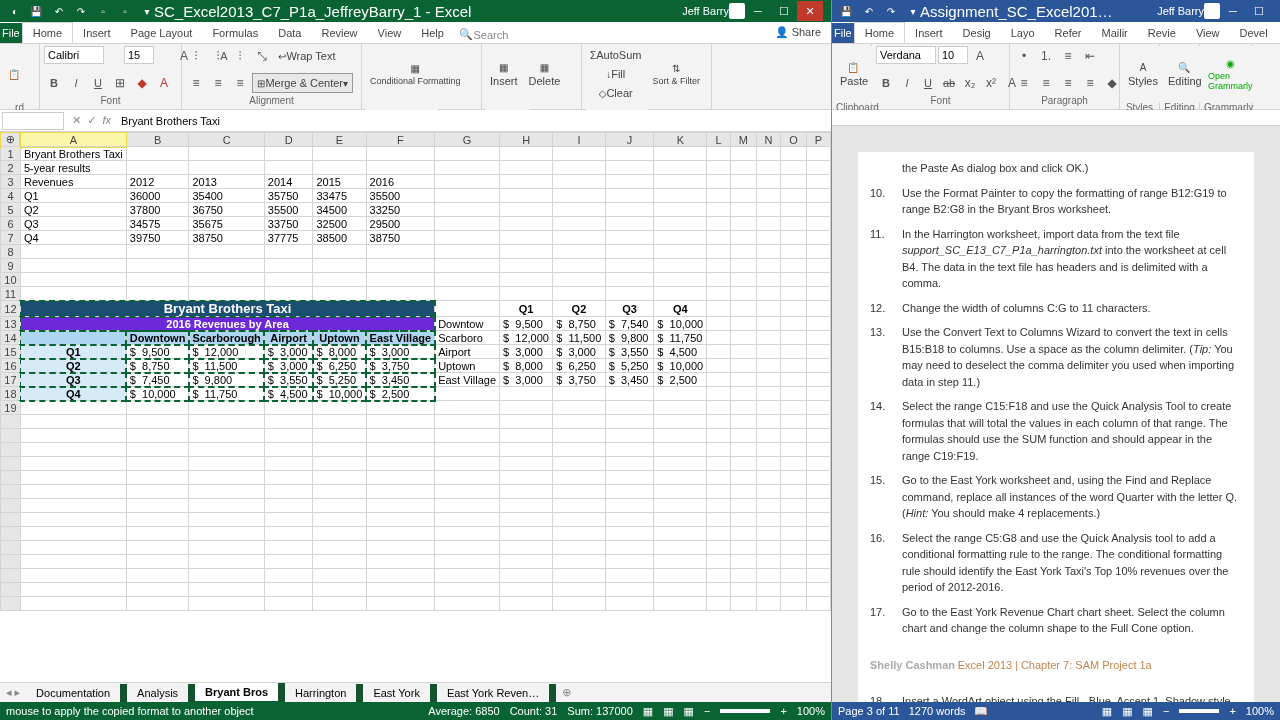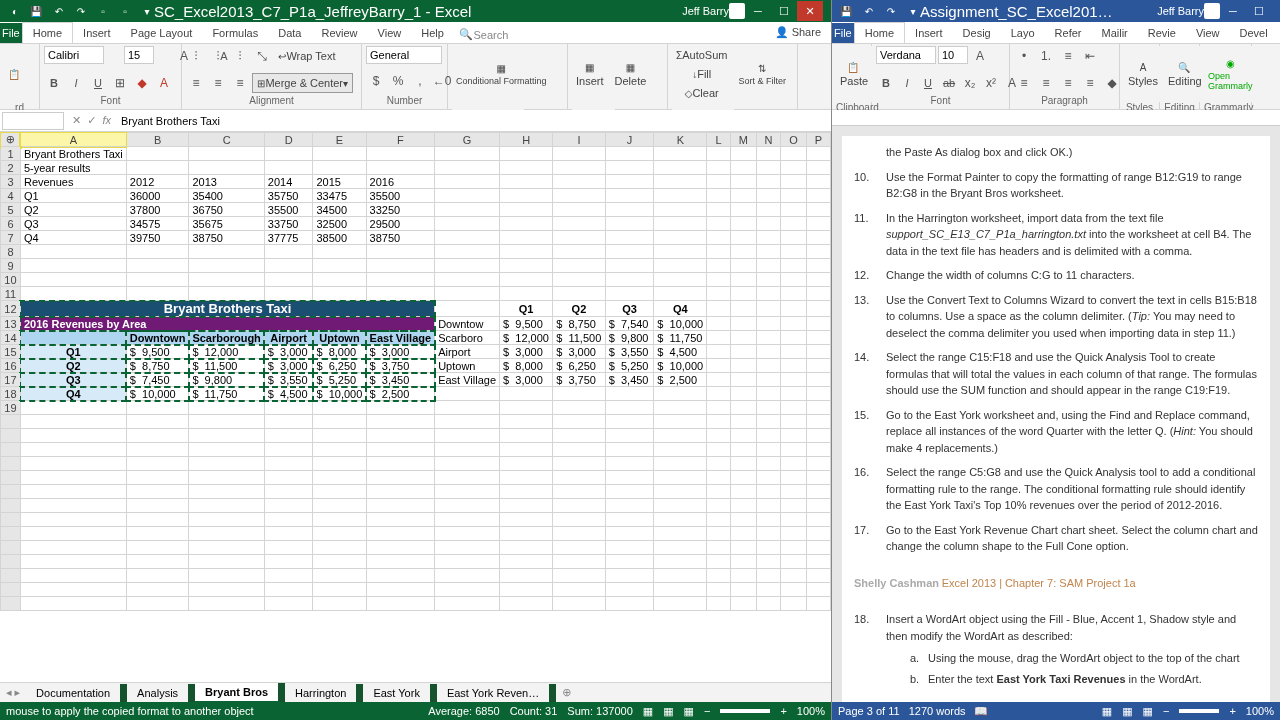--- a/index.html
+++ b/index.html
@@ -47,21 +47,21 @@
 .marchants{outline:2px dashed #0a6332;outline-offset:-1px}
 .num-cell{text-align:right}
 .sheet-tabs{height:20px;background:#f3f3f3;display:flex;align-items:center;border-top:1px solid #d4d4d4}
 .sheet-nav{padding:0 6px;color:#888}
 .sheet-tab{padding:3px 10px;border-right:7px solid #14532d;font-size:11px;cursor:pointer}
 .sheet-tab.active{background:#fff;font-weight:bold;border-bottom:2px solid #0a6332}
 .statusbar{height:18px;background:#0a6332;color:#fff;display:flex;align-items:center;font-size:10px;padding:0 6px}
 .statusbar.word{background:#2b579a}
 .sb-left{flex:1}
 .sb-right{display:flex;gap:10px;align-items:center}
-.doc-area{flex:1;overflow:auto;background:#e6e6e6;padding:10px}
+.doc-area{flex:1;overflow:auto;background:#e6e6e6;padding:26px}
 .doc-page{background:#fff;padding:8px 12px;font-family:Verdana,sans-serif;font-size:10px;line-height:1.5;color:#333;min-height:600px}
 .doc-list{list-style:none}
 .doc-list li{display:flex;margin-bottom:8px}
 .doc-num{width:32px;text-align:left;padding-right:10px;flex-shrink:0}
 .doc-text{flex:1}
 .doc-text i{font-style:italic}
 .doc-text b{font-weight:bold}
 .chapter-title{color:#999;font-size:10px;margin:20px 0}
 .chapter-title .gray{color:#aaa}
 .chapter-title .accent{color:#c0844e}
@@ -154,33 +154,20 @@
         </div>
         <div style="display:flex;gap:2px;margin-top:4px">
           <span class="icon-sq">≡</span>
           <span class="icon-sq">≡</span>
           <span class="icon-sq">≡</span>
           <span class="rbtn" style="border:1px solid #999;background:#e8e8e8">⊞ <span>Merge &amp; Center</span> ▾</span>
         </div>
       </div>
       <div class="rgroup-label">Alignment</div>
     </div>
-    <div class="rgroup" style="width:86px">
-      <div class="rgroup-content" style="flex-direction:column;align-items:stretch">
-        <input class="rinput" style="width: 76px;" value="General">
-        <div style="display:flex;gap:2px;margin-top:4px">
-          <span class="icon-sq">$</span>
-          <span class="icon-sq">%</span>
-          <span class="icon-sq">,</span>
-          <span class="icon-sq">←0</span>
-          <span class="icon-sq">0→</span>
-        </div>
-      </div>
-      <div class="rgroup-label">Number</div>
-    </div>
     <div class="rgroup" style="width:120px">
       <div class="rgroup-content">
         <div class="rbtn rbtn-v">▦<span style="font-size:9px">Conditional Formatting</span></div>
         <div class="rbtn rbtn-v">▦<span style="font-size:9px">Format as Table</span></div>
         <div class="rbtn rbtn-v">▦<span style="font-size:9px">Cell Styles</span></div>
       </div>
       <div class="rgroup-label">Styles</div>
     </div>
     <div class="rgroup" style="width:100px">
       <div class="rgroup-content">
@@ -454,21 +441,21 @@
             <td style="text-align:center;font-weight:bold">Q3</td>
             <td style="text-align:center;font-weight:bold">Q4</td>
             <td></td>
             <td></td>
             <td></td>
             <td></td>
             <td></td>
           </tr>
           <tr>
             <th class="rowhdr">13</th>
-            <td colspan="6" class="marchants" style="background:#701a75;color:#fff;font-weight:bold">2016 Revenues by Area</td>
+            <td colspan="6" class="marchants" style="background:#6d28d9;color:#fff;text-align:center;font-weight:bold">2016 Revenues by Area</td>
             <td>Downtow</td>
             <td class="num-cell">$&nbsp;&nbsp;9,500</td>
             <td class="num-cell">$&nbsp;&nbsp;8,750</td>
             <td class="num-cell">$&nbsp;&nbsp;7,540</td>
             <td class="num-cell">$&nbsp;&nbsp;10,000</td>
             <td></td>
             <td></td>
             <td></td>
             <td></td>
             <td></td>

